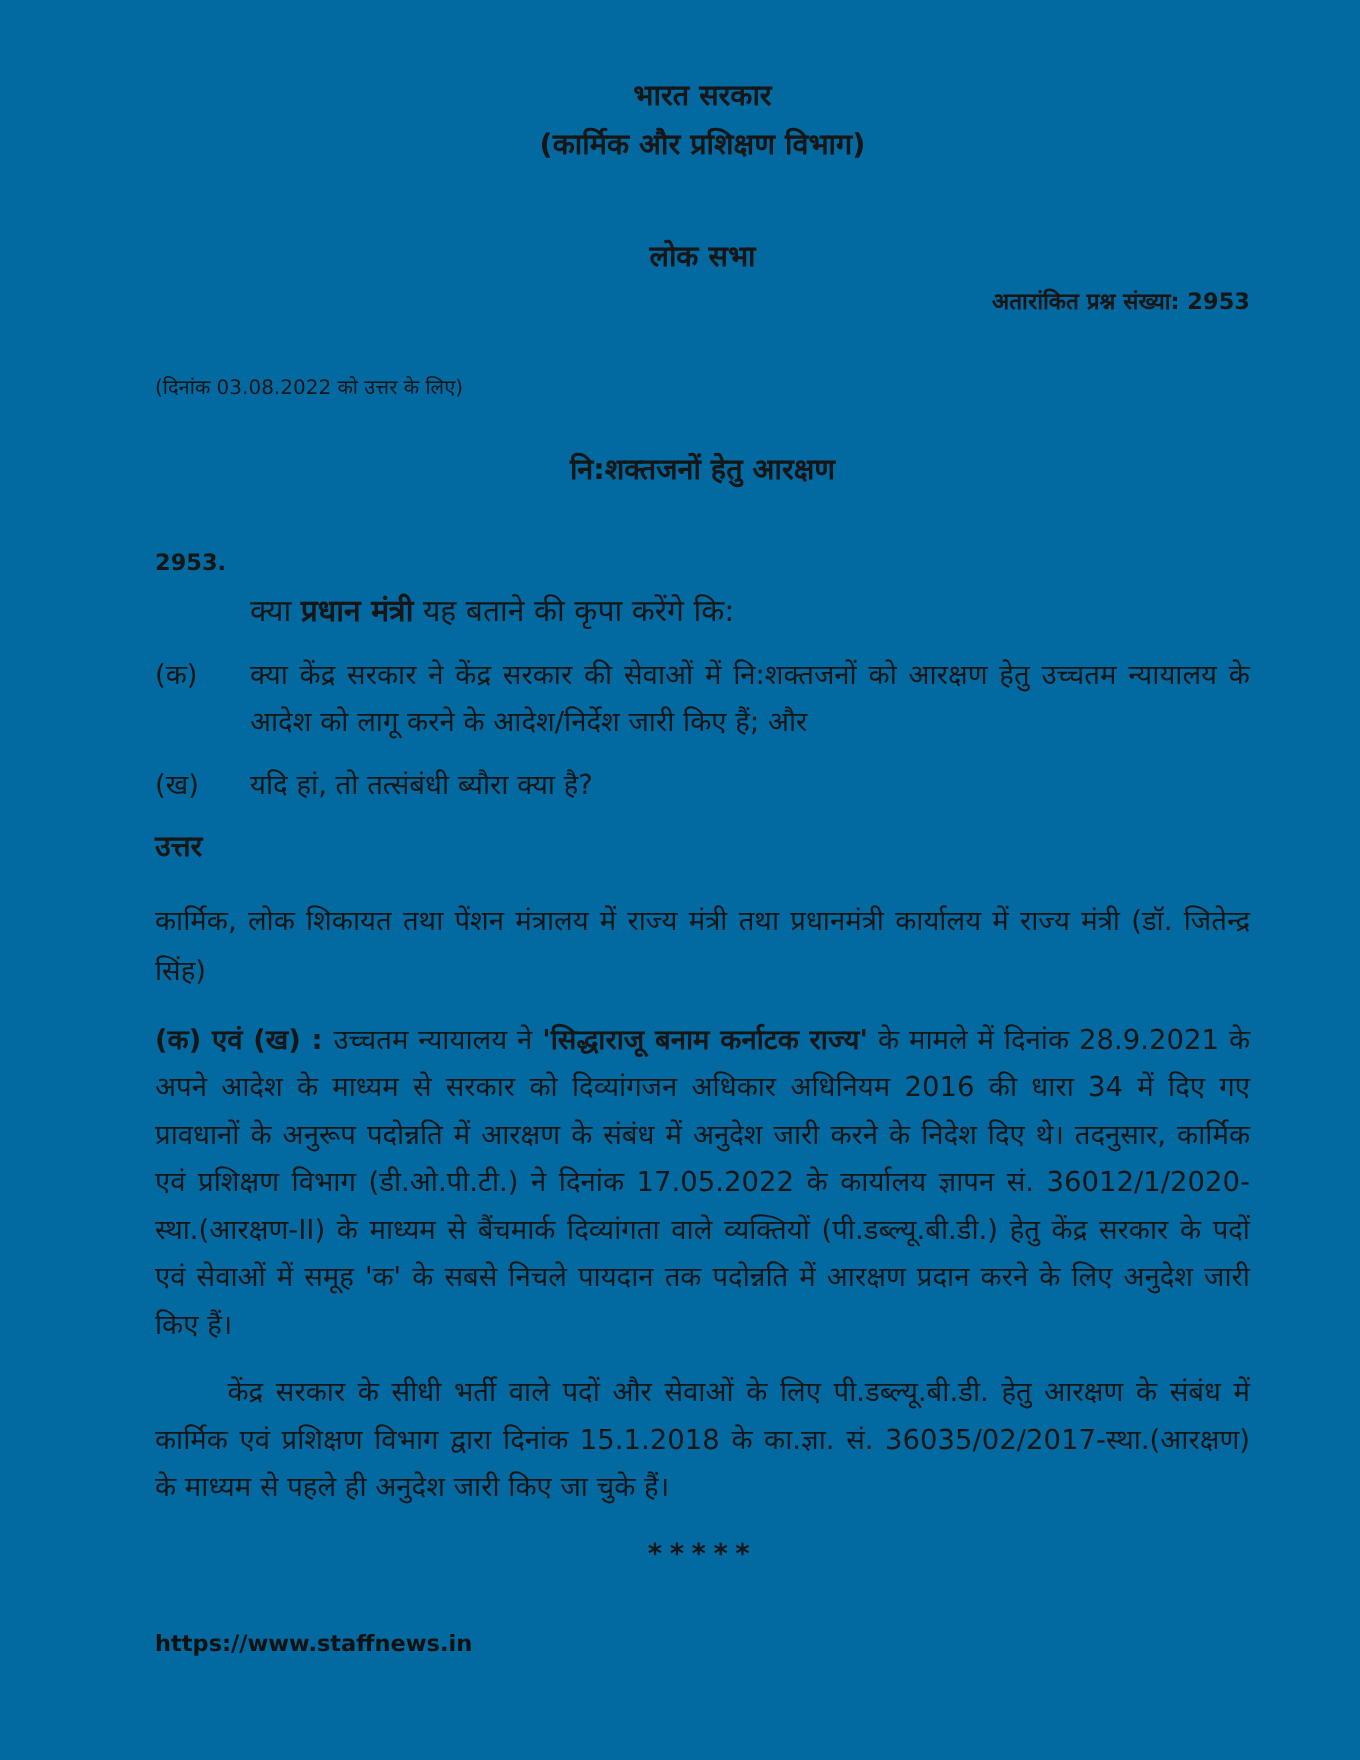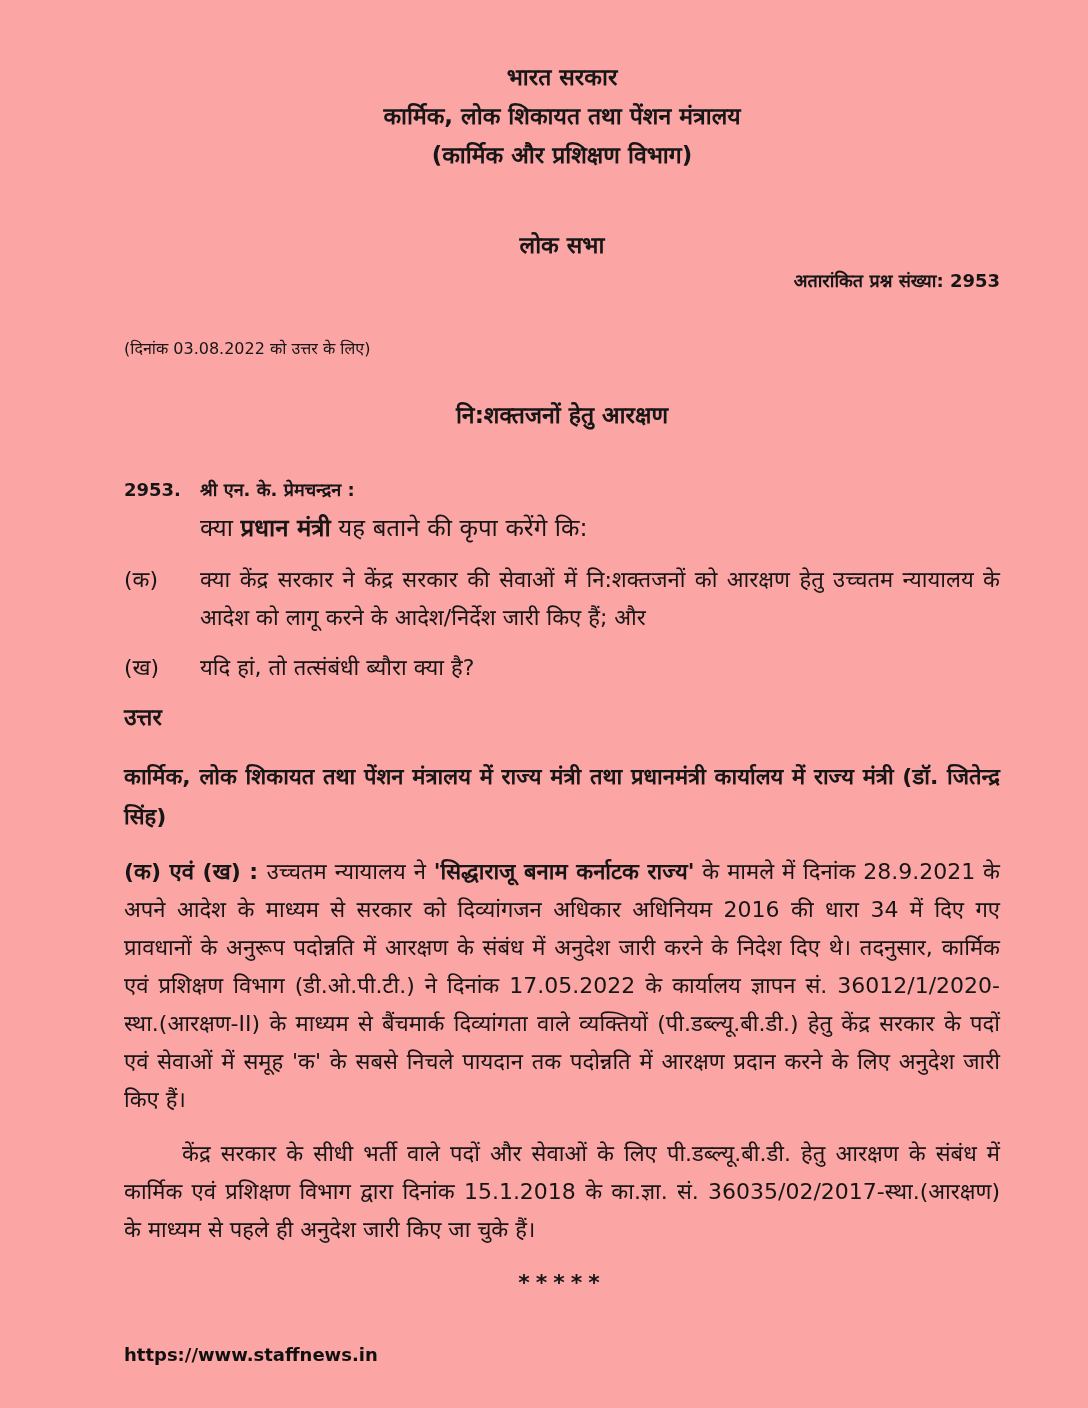--- a/index.html
+++ b/index.html
@@ -6,21 +6,21 @@
   html, body { background: #ffffff; }
   body {
     width: 1088px; height: 1408px;
     font-family: "DejaVu Sans", "Liberation Sans", sans-serif;
     color: #161616;
     -webkit-font-smoothing: antialiased;
   }
   .page {
     position: relative;
     width: 1088px; height: 1408px;
-    background: #fca5a5;
+    background: #0369a1;
     padding: 58px 88px 0 124px;
     overflow: hidden;
   }
   .bold   { font-weight: bold; }
 
   .hd { font-size: 23px; font-weight: bold; line-height: 39px; text-align: center; }
   .house   { font-size: 23px; font-weight: bold; line-height: 36px; text-align: center; margin-top: 52px; }
   .qno     { font-size: 18px; font-weight: bold; line-height: 36px; text-align: right; }
   .date-ln { font-size: 16px; line-height: 36px; text-align: left; margin-top: 32px; }
   .subject { font-size: 23px; font-weight: bold; line-height: 36px; text-align: center; margin-top: 30px; }
@@ -28,45 +28,43 @@
   .q-line  { display: flex; font-size: 18px; font-weight: bold; line-height: 38px; margin-top: 38px; }
   .q-num   { flex: 0 0 76px; }
   .q-intro { font-size: 24px; line-height: 38px; padding-left: 76px; }
 
   .q-part  { display: flex; font-size: 22px; line-height: 38px; margin-top: 14px; }
   .q-part + .q-part { margin-top: 12px; }
   .q-part-label { flex: 0 0 76px; }
   .q-part-text  { flex: 1; text-align: justify; }
 
   .ans-head { font-size: 23px; font-weight: bold; line-height: 36px; margin-top: 12px; }
-  .ans-by   { font-size: 22px; font-weight: bold; line-height: 40px; text-align: justify; margin-top: 22px; }
+  .ans-by   { font-size: 22px; font-weight: normal; line-height: 40px; text-align: justify; margin-top: 22px; }
 
   .para1 { font-size: 22px; line-height: 38px; text-align: justify; margin-top: 16px; }
   .para2 { font-size: 22px; line-height: 38px; text-align: justify; text-indent: 58px; margin-top: 16px; }
 
   .separator { font-size: 22px; font-weight: bold; line-height: 28px; letter-spacing: 6px; text-align: center; margin-top: 20px; }
   .footer-link { font-size: 18px; font-weight: bold; line-height: 24px; text-align: left; margin-top: 46px; color: #111111; }
 </style>
 </head>
 <body>
 
 <div class="page">
 
   <div class="hd">भारत सरकार</div>
-  <div class="hd">कार्मिक, लोक शिकायत तथा पेंशन मंत्रालय</div>
   <div class="hd">(कार्मिक और प्रशिक्षण विभाग)</div>
 
   <div class="house">लोक सभा</div>
   <div class="qno">अतारांकित प्रश्न संख्या: 2953</div>
   <div class="date-ln">(दिनांक 03.08.2022 को उत्तर के लिए)</div>
   <div class="subject">नि:शक्तजनों हेतु आरक्षण</div>
 
   <div class="q-line">
     <span class="q-num">2953.</span>
-    <span>श्री एन. के. प्रेमचन्द्रन :</span>
   </div>
 
   <div class="q-intro"><span>क्या </span><span class="bold">प्रधान मंत्री</span><span> यह बताने की कृपा करेंगे कि:</span></div>
 
   <div class="q-part">
     <span class="q-part-label">(क)</span>
     <span class="q-part-text">क्या केंद्र सरकार ने केंद्र सरकार की सेवाओं में नि:शक्तजनों को आरक्षण हेतु उच्चतम न्यायालय के आदेश को लागू करने के आदेश/निर्देश जारी किए हैं; और</span>
   </div>
 
   <div class="q-part">

